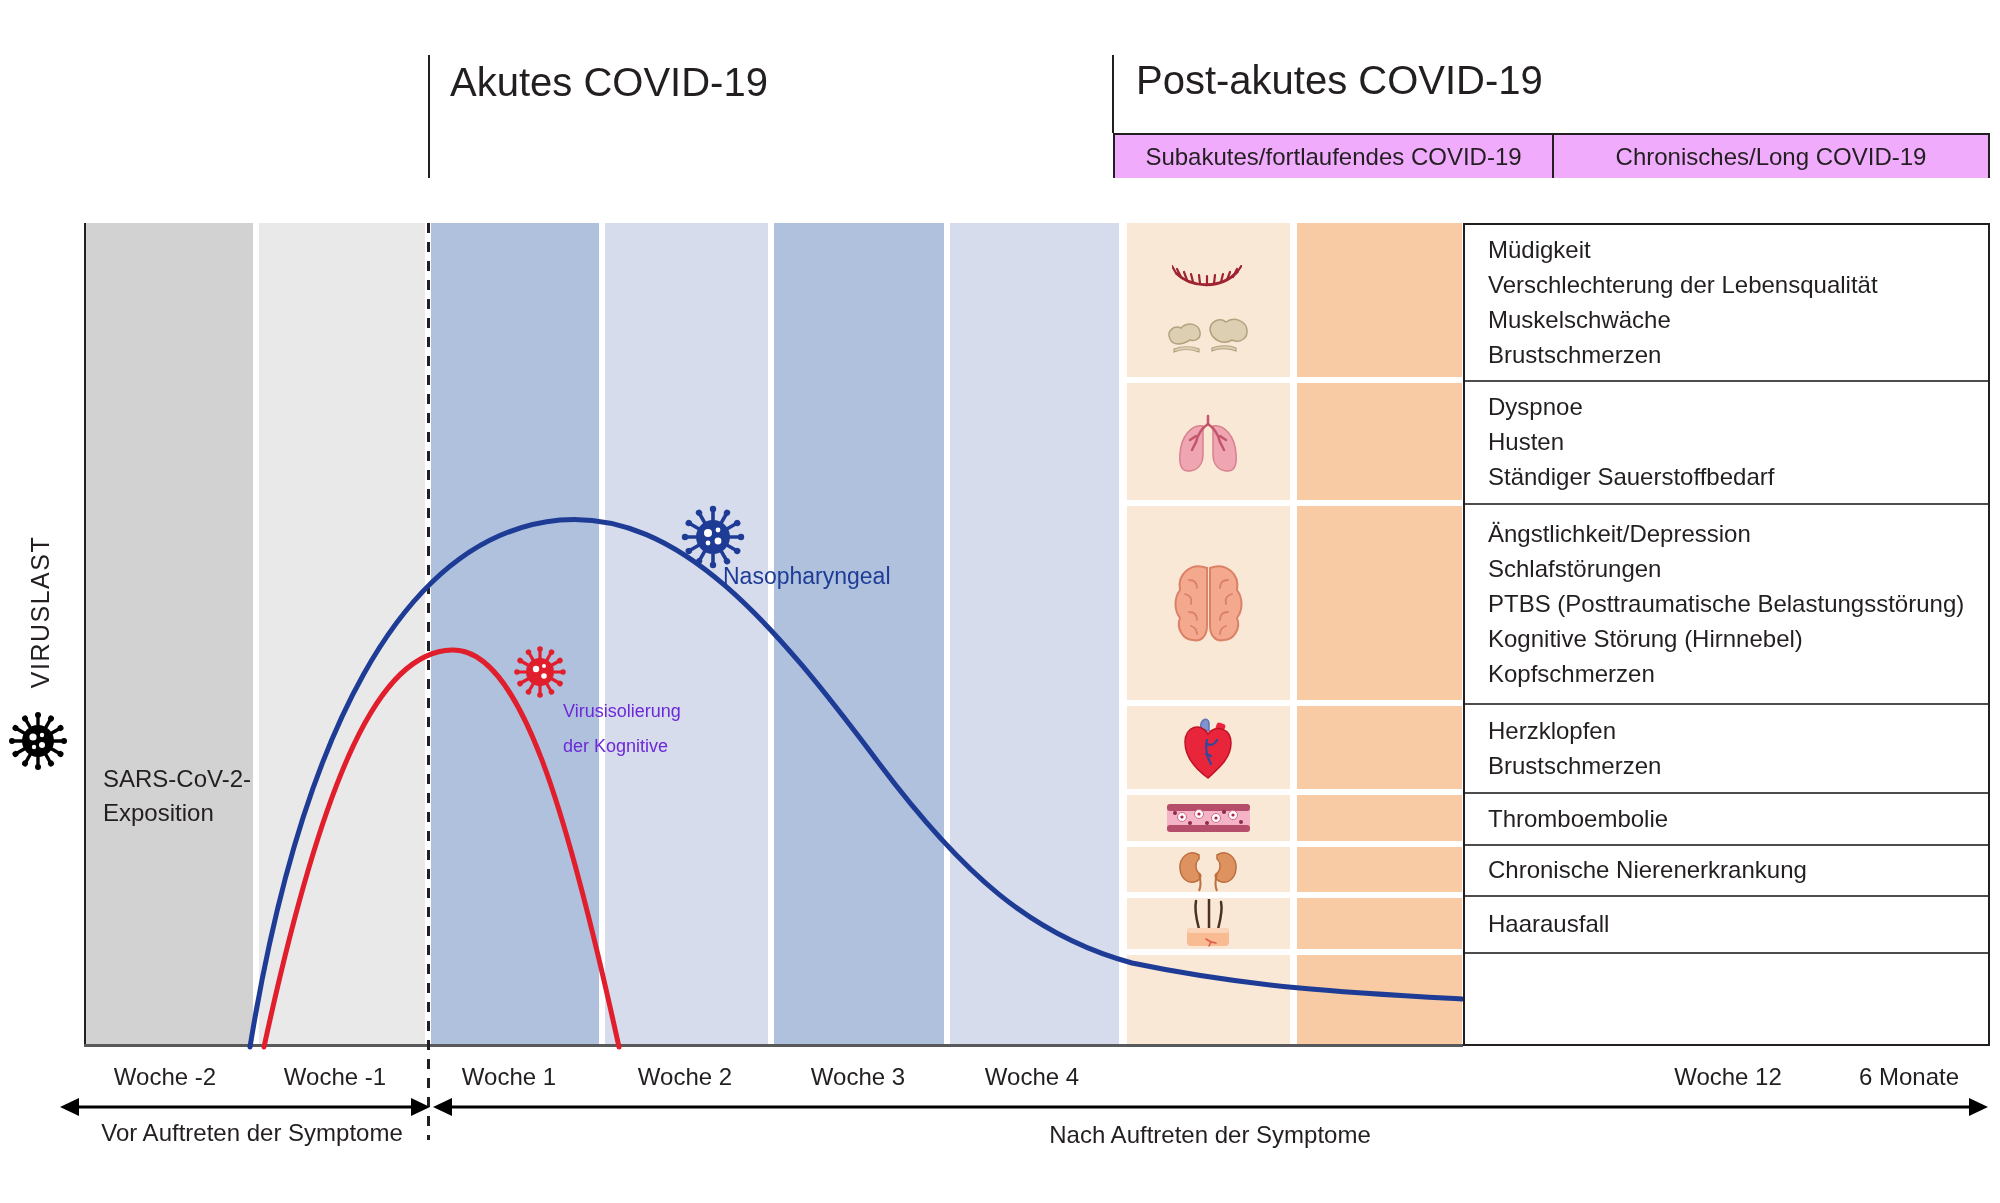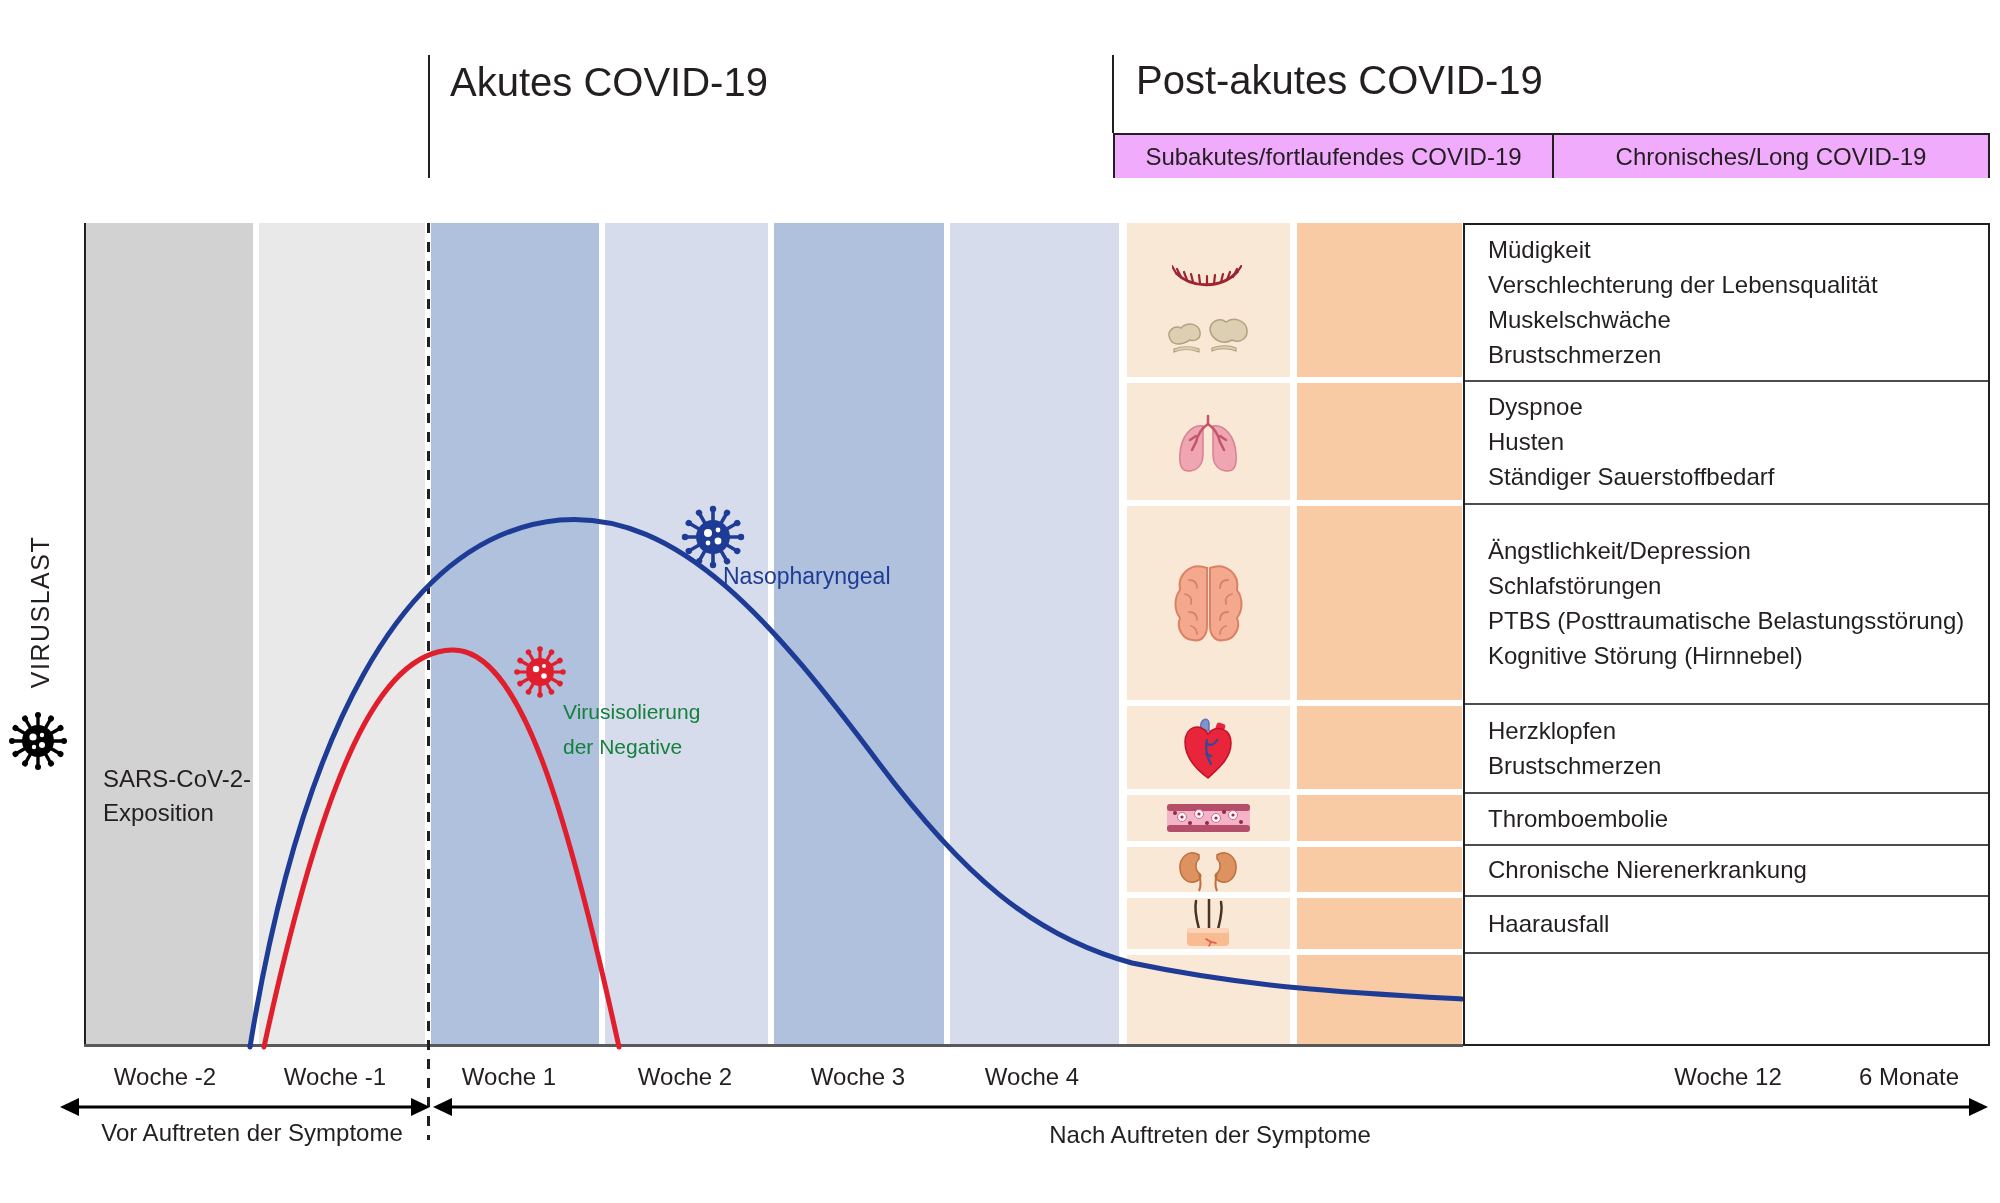--- a/index.html
+++ b/index.html
@@ -18,21 +18,21 @@
              border:2px solid #231F20;box-sizing:border-box;z-index:4;}
   .sym-div{position:absolute;left:0;right:0;height:2px;background:#4d4d4d;}
   .sym-group{position:absolute;left:1488px;width:495px;display:flex;flex-direction:column;
              justify-content:center;z-index:5;font-size:24px;line-height:35px;}
   .dash{position:absolute;left:427px;top:223px;width:3px;height:917px;z-index:2;
         background:repeating-linear-gradient(to bottom,#231F20 0 10px,transparent 10px 19px);}
   .overlay{position:absolute;left:0;top:0;z-index:3;pointer-events:none;}
   .icon{position:absolute;z-index:4;}
   .z5{z-index:5;}
   .curve-label-blue{color:#1E3C96;font-size:23px;}
-  .curve-label-red{color:#15803d;font-size:21px;line-height:35px;}
+  .curve-label-red{color:#6d28d9;font-size:18px;line-height:35px;}
   .yaxis{position:absolute;left:40px;top:612px;transform:translate(-50%,-50%) rotate(-90deg);
          font-size:25px;letter-spacing:1.5px;white-space:nowrap;}
 </style>
 </head>
 <body>
 
 <div class="stage">
 
   <div class="band" style="left:86px;width:167px;background:#D2D2D2"></div>
   <div class="band" style="left:259px;width:166px;background:#E9E9E9"></div>
@@ -167,21 +167,21 @@
       <use href="#spk-r" transform="rotate(240 30 30)"></use>
       <use href="#spk-r" transform="rotate(270 30 30)"></use>
       <use href="#spk-r" transform="rotate(300 30 30)"></use>
       <use href="#spk-r" transform="rotate(330 30 30)"></use>
     <circle cx="26" cy="27" r="3.2" fill="#fff"></circle>
       <circle cx="34" cy="34" r="2.8" fill="#fff"></circle>
       <circle cx="34" cy="24" r="2" fill="#fff"></circle>
   </svg>
   <div class="t z5 curve-label-red" style="left:563px;top:694px;white-space:normal;width:220px">
     <span>Virusisolierung</span><br>
-    <span>der Negative</span>
+    <span>der Kognitive</span>
   </div>
 
   <svg class="icon" style="left:1172px;top:265px" width="70" height="28" viewBox="0 0 70 28">
     <path d="M4,8 C20,24 50,24 66,6" stroke="#9E2431" stroke-width="3" fill="none"></path>
     <g stroke="#9E2431" stroke-width="2.2" stroke-linecap="round">
       <line x1="4" y1="8" x2="0" y2="1"></line>
         <line x1="9" y1="12" x2="5" y2="4"></line>
         <line x1="15" y1="15" x2="12" y2="7"></line>
       <line x1="21" y1="17" x2="19" y2="9"></line>
         <line x1="28" y1="18.5" x2="27" y2="10"></line>
@@ -296,20 +296,21 @@
   <div class="sym-group" style="top:380px;height:123px">
     <span>Dyspnoe</span>
     <span>Husten</span>
     <span>Ständiger Sauerstoffbedarf</span>
   </div>
   <div class="sym-group" style="top:503px;height:200px">
     <span>Ängstlichkeit/Depression</span>
     <span>Schlafstörungen</span>
     <span>PTBS (Posttraumatische Belastungsstörung)</span>
     <span>Kognitive Störung (Hirnnebel)</span>
+    <span>Kopfschmerzen</span>
   </div>
   <div class="sym-group" style="top:703px;height:89px">
     <span>Herzklopfen</span>
     <span>Brustschmerzen</span>
   </div>
   <div class="sym-group" style="top:792px;height:52px">
     <span>Thromboembolie</span>
   </div>
   <div class="sym-group" style="top:844px;height:51px">
     <span>Chronische Nierenerkrankung</span>

